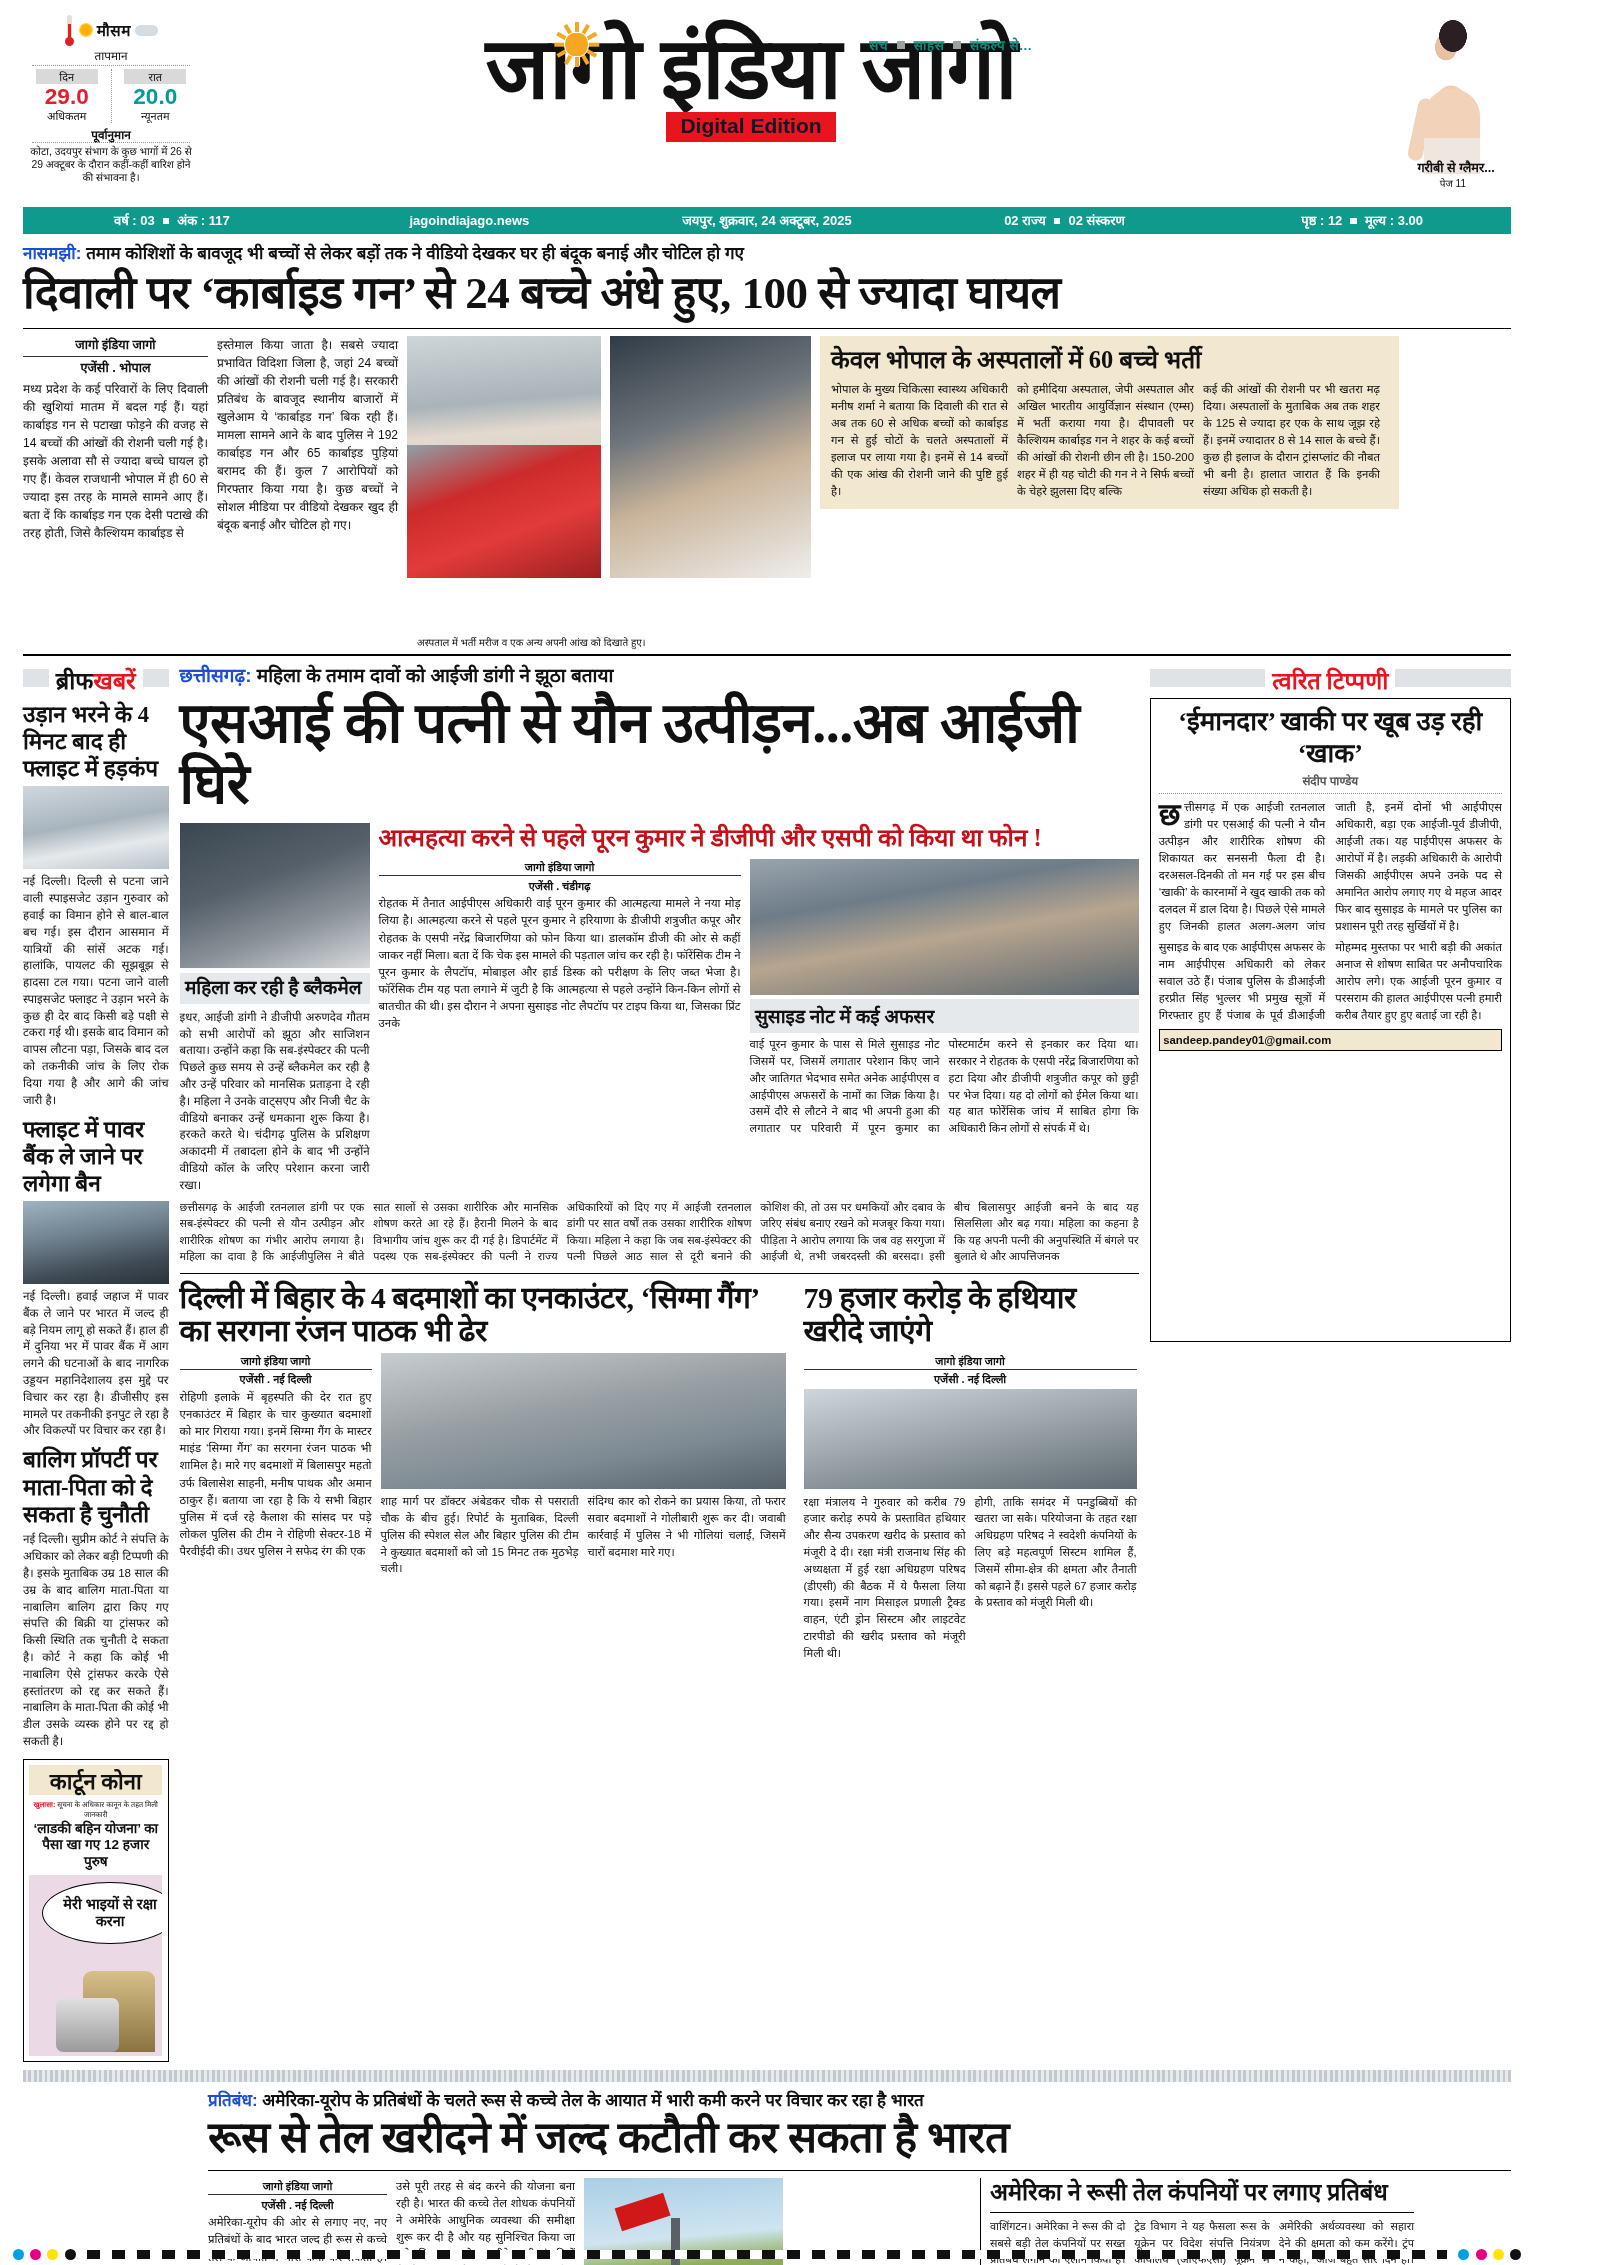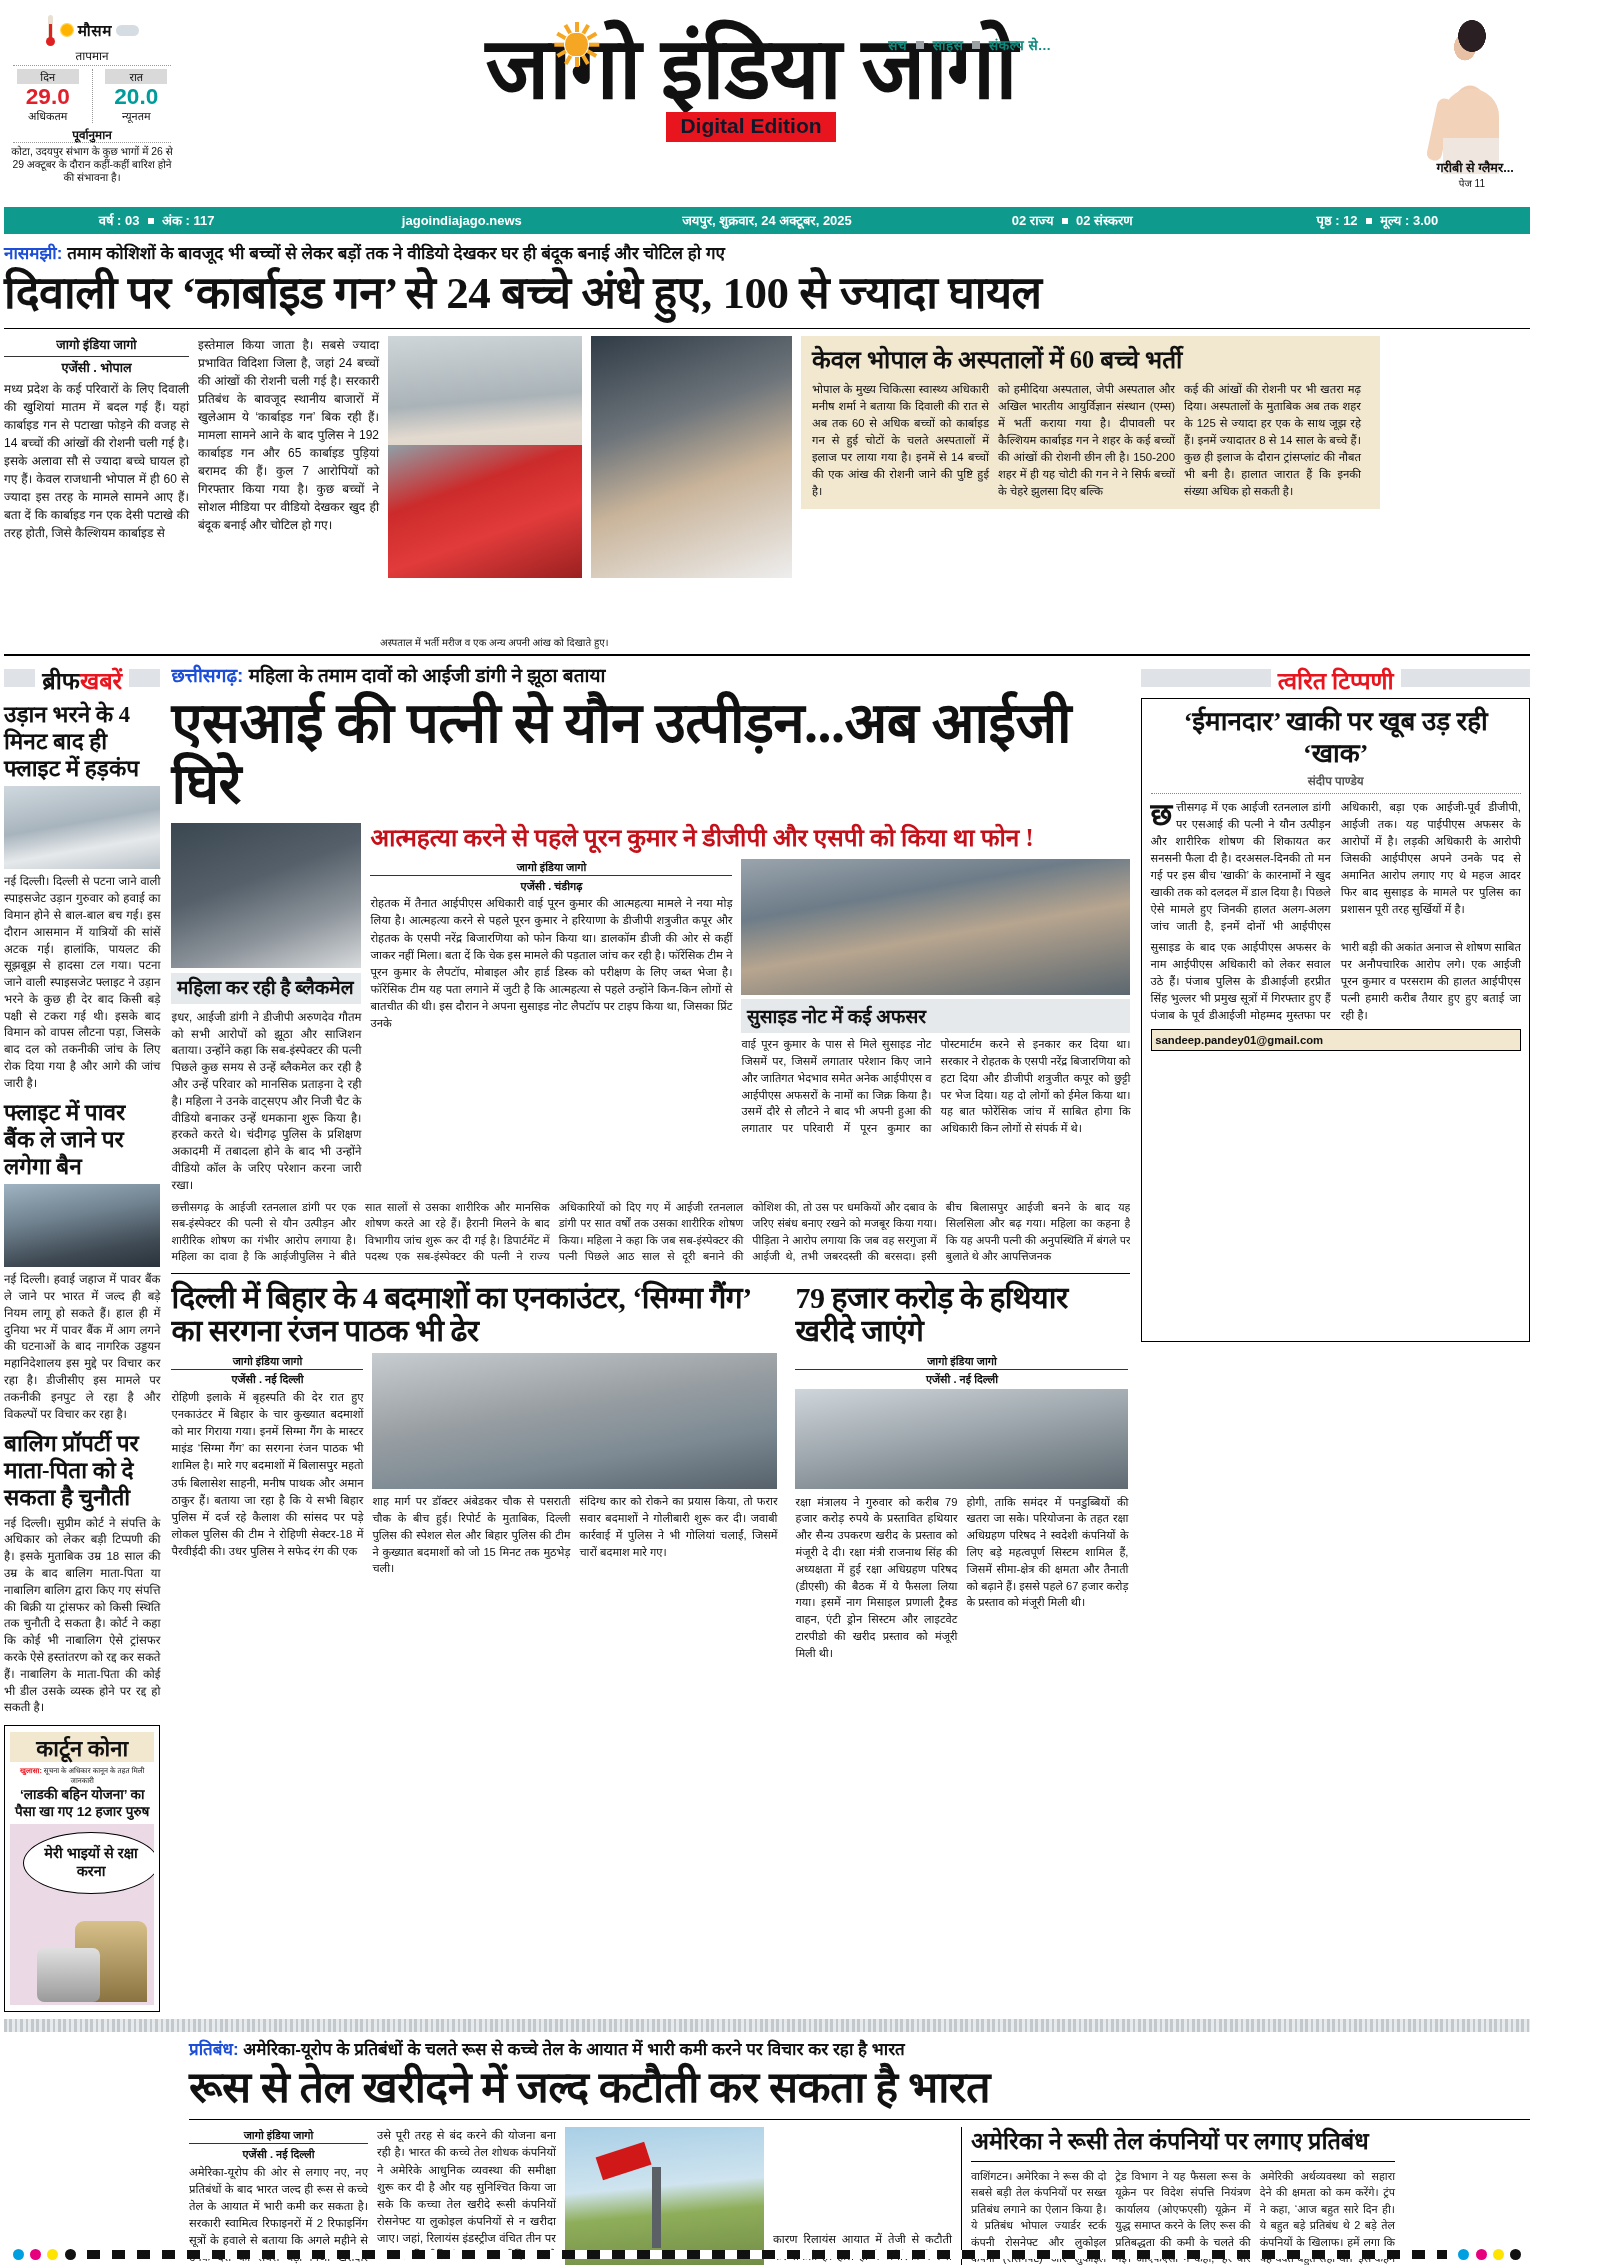--- a/index.html
+++ b/index.html
@@ -3,21 +3,21 @@
 <meta charset="utf-8">
 <style>
   * { box-sizing: border-box; margin:0; padding:0; }
   body {
     width:1625px; height:2265px;
     background:#fff;
     font-family:"Liberation Sans", sans-serif;
     color:#111;
     overflow:hidden;
   }
-  .page { width:1534px; height:2265px; position:relative; padding:11px 4px; }
+  .page { width:1534px; height:2265px; position:relative; padding:11px 23px; }
 
   
   .masthead { display:flex; align-items:stretch; height:192px; }
   .weather { width:176px; border-right:0; text-align:center; padding-top:3.6px; }
   .wx-top { display:flex; align-items:center; justify-content:center; gap:3.6px; }
   .thermo { width:11px; height:31px; position:relative; }
   .thermo .tube { position:absolute; left:2.7px; top:0; width:5.4px; height:23.5px; background:#e8e0d2; border-radius:2.7px 2.7px 0 0;}
   .thermo .merc { position:absolute; left:3.6px; top:9px; width:3.6px; height:16.3px; background:#e02020;}
   .thermo .bulb { position:absolute; left:0.9px; bottom:0; width:9px; height:9px; border-radius:50%; background:#e02020;}
   .sunicon { width:14.5px;height:14.5px;background:radial-gradient(circle,#ffb300 55%,#ffd24d 60%); border-radius:50%; position:relative; }
@@ -240,21 +240,21 @@
       <div class="boxed">
         <div class="boxed-h">केवल भोपाल के अस्पतालों में 60 बच्चे भर्ती</div>
         <div class="cols" style="margin-top:6.3px">
           <div class="col" style="width:177px;font-size:11.4px">भोपाल के मुख्य चिकित्सा स्वास्थ्य अधिकारी मनीष शर्मा ने बताया कि दिवाली की रात से अब तक 60 से अधिक बच्चों को कार्बाइड गन से हुई चोटों के चलते अस्पतालों में इलाज पर लाया गया है। इनमें से 14 बच्चों की एक आंख की रोशनी जाने की पुष्टि हुई है।</div>
           <div class="col" style="width:177px;font-size:11.4px">को हमीदिया अस्पताल, जेपी अस्पताल और अखिल भारतीय आयुर्विज्ञान संस्थान (एम्स) में भर्ती कराया गया है। दीपावली पर कैल्शियम कार्बाइड गन ने शहर के कई बच्चों की आंखों की रोशनी छीन ली है। 150-200 शहर में ही यह चोटी की गन ने ने सिर्फ बच्चों के चेहरे झुलसा दिए बल्कि</div>
           <div class="col" style="width:177px;font-size:11.4px">कई की आंखों की रोशनी पर भी खतरा मढ़ दिया। अस्पतालों के मुताबिक अब तक शहर के 125 से ज्यादा हर एक के साथ जूझ रहे हैं। इनमें ज्यादातर 8 से 14 साल के बच्चे हैं। कुछ ही इलाज के दौरान ट्रांसप्लांट की नौबत भी बनी है। हालात जारात हैं कि इनकी संख्या अधिक हो सकती है।</div>
         </div>
       </div>
     </div>
   </div>
-  <div style="display:flex;gap:1px;">
+  <div style="display:flex;gap:19px;">
     <div style="width:375px"></div>
     <div style="width:404px;font-size:10px;">अस्पताल में भर्ती मरीज व एक अन्य अपनी आंख को दिखाते हुए।</div>
   </div>
 
   <div class="rule dbl" style="margin-top:5.4px"></div>
 
   <div style="display:flex;gap:11px;">
 
     <div style="width:174px">
       <div class="tabhead">

